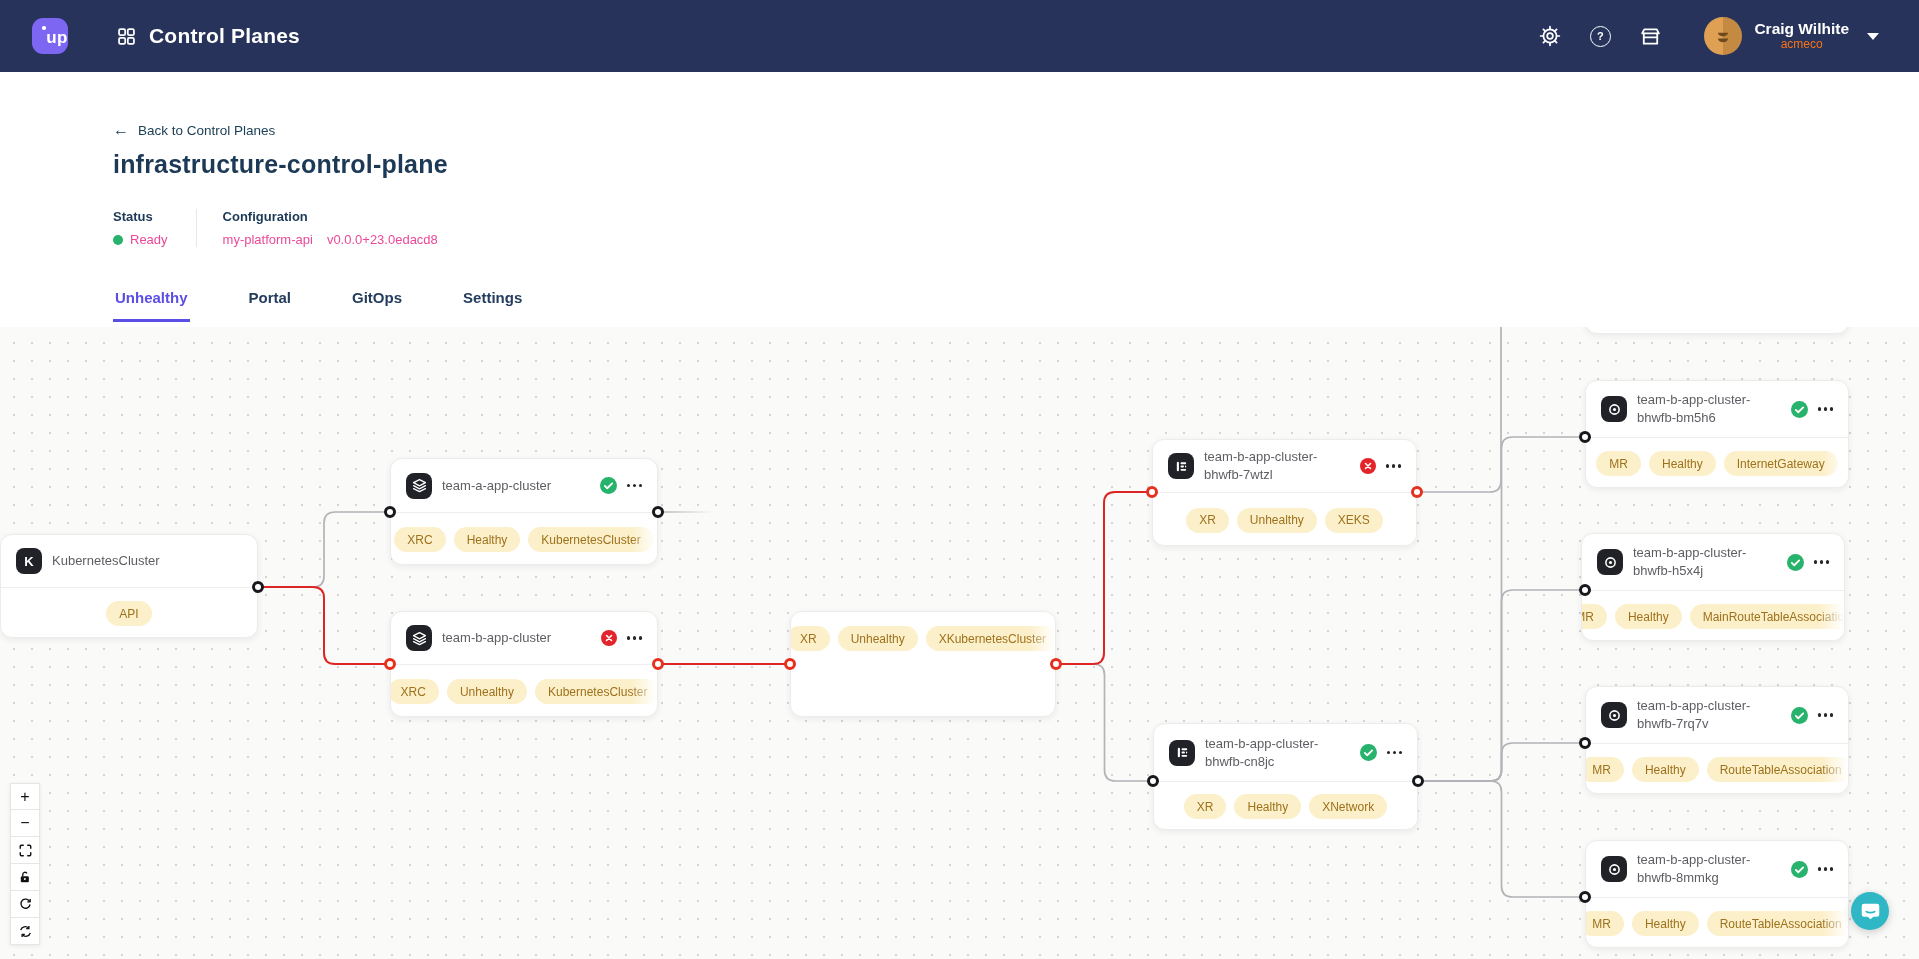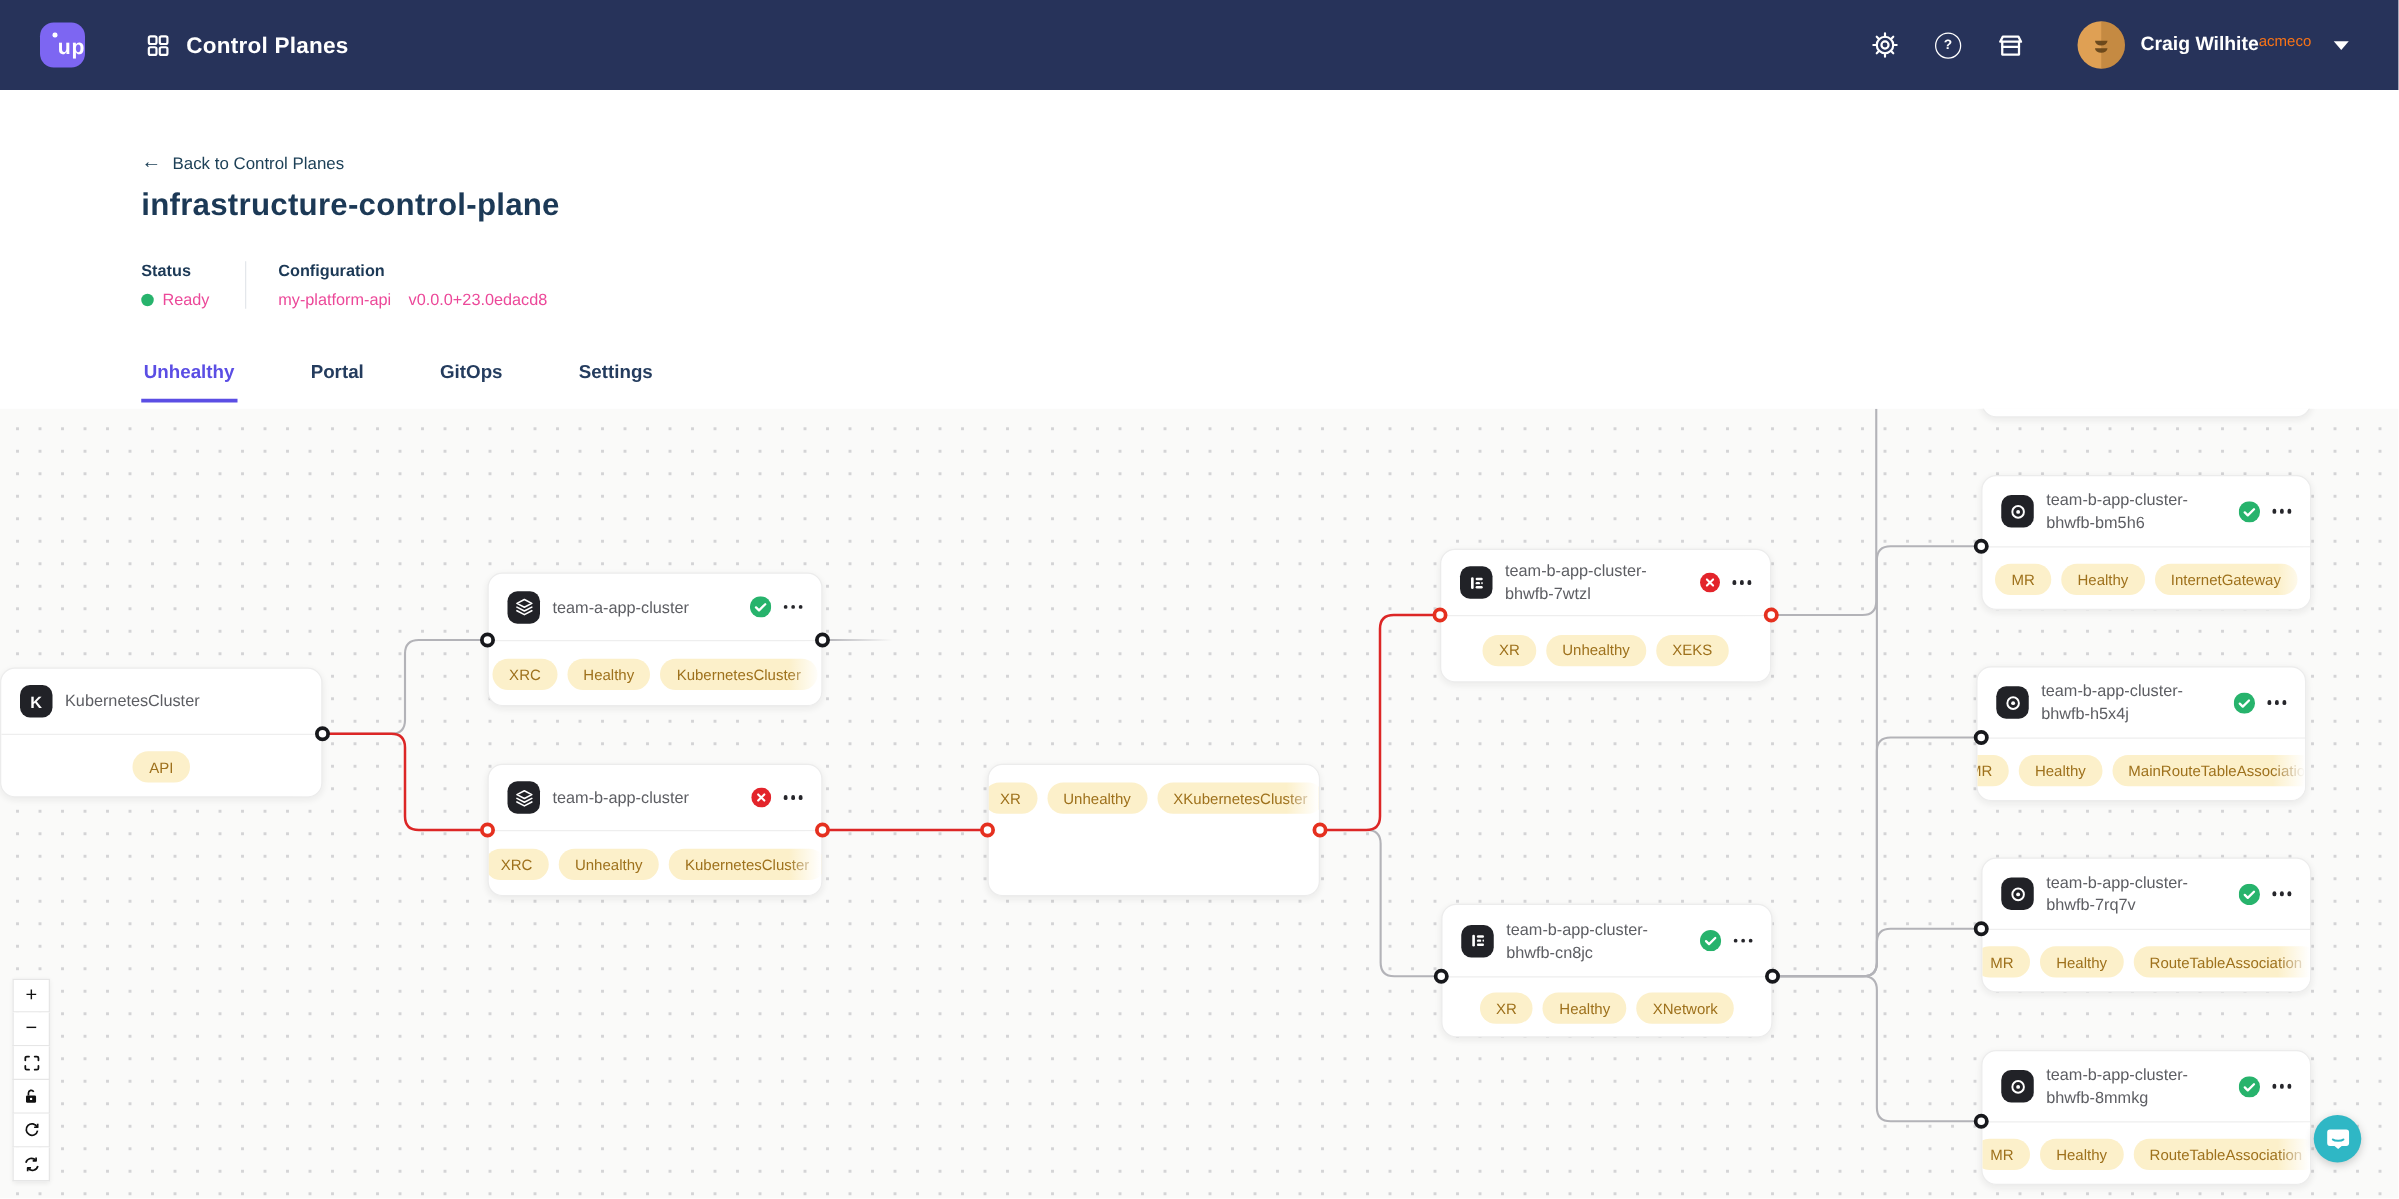--- a/index.html
+++ b/index.html
@@ -4,28 +4,28 @@
 <style>
   html,body{margin:0;padding:0;background:#fff;font-family:"Liberation Sans",sans-serif;}
   .screen{position:relative;width:1919px;height:959px;overflow:hidden;background:#fff;}
 
   
   .navbar{position:absolute;top:0;left:0;width:100%;height:72px;background:#27335a;display:flex;align-items:center;z-index:50;}
   .logo{width:36px;height:36px;border-radius:11px;background:#7d66f2;margin-left:32px;display:flex;align-items:center;justify-content:flex-end;position:relative;}
   .logo span{color:#fff;font-weight:700;font-size:17px;letter-spacing:.5px;margin-top:3px;}
   .logo i{position:absolute;top:8px;left:10px;width:3.5px;height:3.5px;border-radius:50%;background:#fff;}
   .nav-left-group{display:flex;align-items:center;margin-left:46px;gap:11px;}
-  .nav-title{color:#fff;font-weight:700;font-size:18px;letter-spacing:.2px;}
+  .nav-title{color:#fff;font-weight:700;font-size:21px;letter-spacing:.2px;}
   .nav-right{margin-left:auto;display:flex;align-items:center;margin-right:40px;gap:26px;}
   .nav-icon{width:24px;height:24px;display:flex;align-items:center;justify-content:center;cursor:pointer;}
   .help-circle{width:19px;height:19px;border:1.6px solid #fff;border-radius:50%;color:#fff;font-size:11px;font-weight:700;display:flex;align-items:center;justify-content:center;}
   .user-chip{display:flex;align-items:center;gap:12px;margin-left:16px;cursor:pointer;}
   .avatar{width:38px;height:38px;border-radius:50%;background:#dfa054;overflow:hidden;display:flex;align-items:center;justify-content:center;position:relative;}
   .avatar .half{position:absolute;right:0;top:0;width:50%;height:100%;background:rgba(120,70,10,.25);}
-  .user-text{display:flex;flex-direction:row;line-height:1.15;}
+  .user-text{display:flex;flex-direction:column;line-height:1.15;align-items:center;}
   .user-name{color:#fff;font-weight:700;font-size:15.5px;}
   .user-org{color:#f97316;font-size:12px;}
   .chevron-down{width:0;height:0;border-left:6px solid transparent;border-right:6px solid transparent;border-top:7px solid #fff;margin-left:6px;}
 
   
   .page-header{position:absolute;top:72px;left:0;width:100%;height:255px;background:#fff;padding-left:113px;box-sizing:border-box;}
   .back-link{display:flex;align-items:center;gap:9px;margin-top:50px;color:#1d4057;font-size:13.5px;cursor:pointer;width:max-content;}
   .back-link .arrow{font-size:16px;line-height:1;}
   .page-title{margin:12px 0 0 0;font-size:25px;font-weight:700;color:#1c3956;letter-spacing:.2px;}
   .meta-row{display:flex;margin-top:30px;align-items:stretch;}

